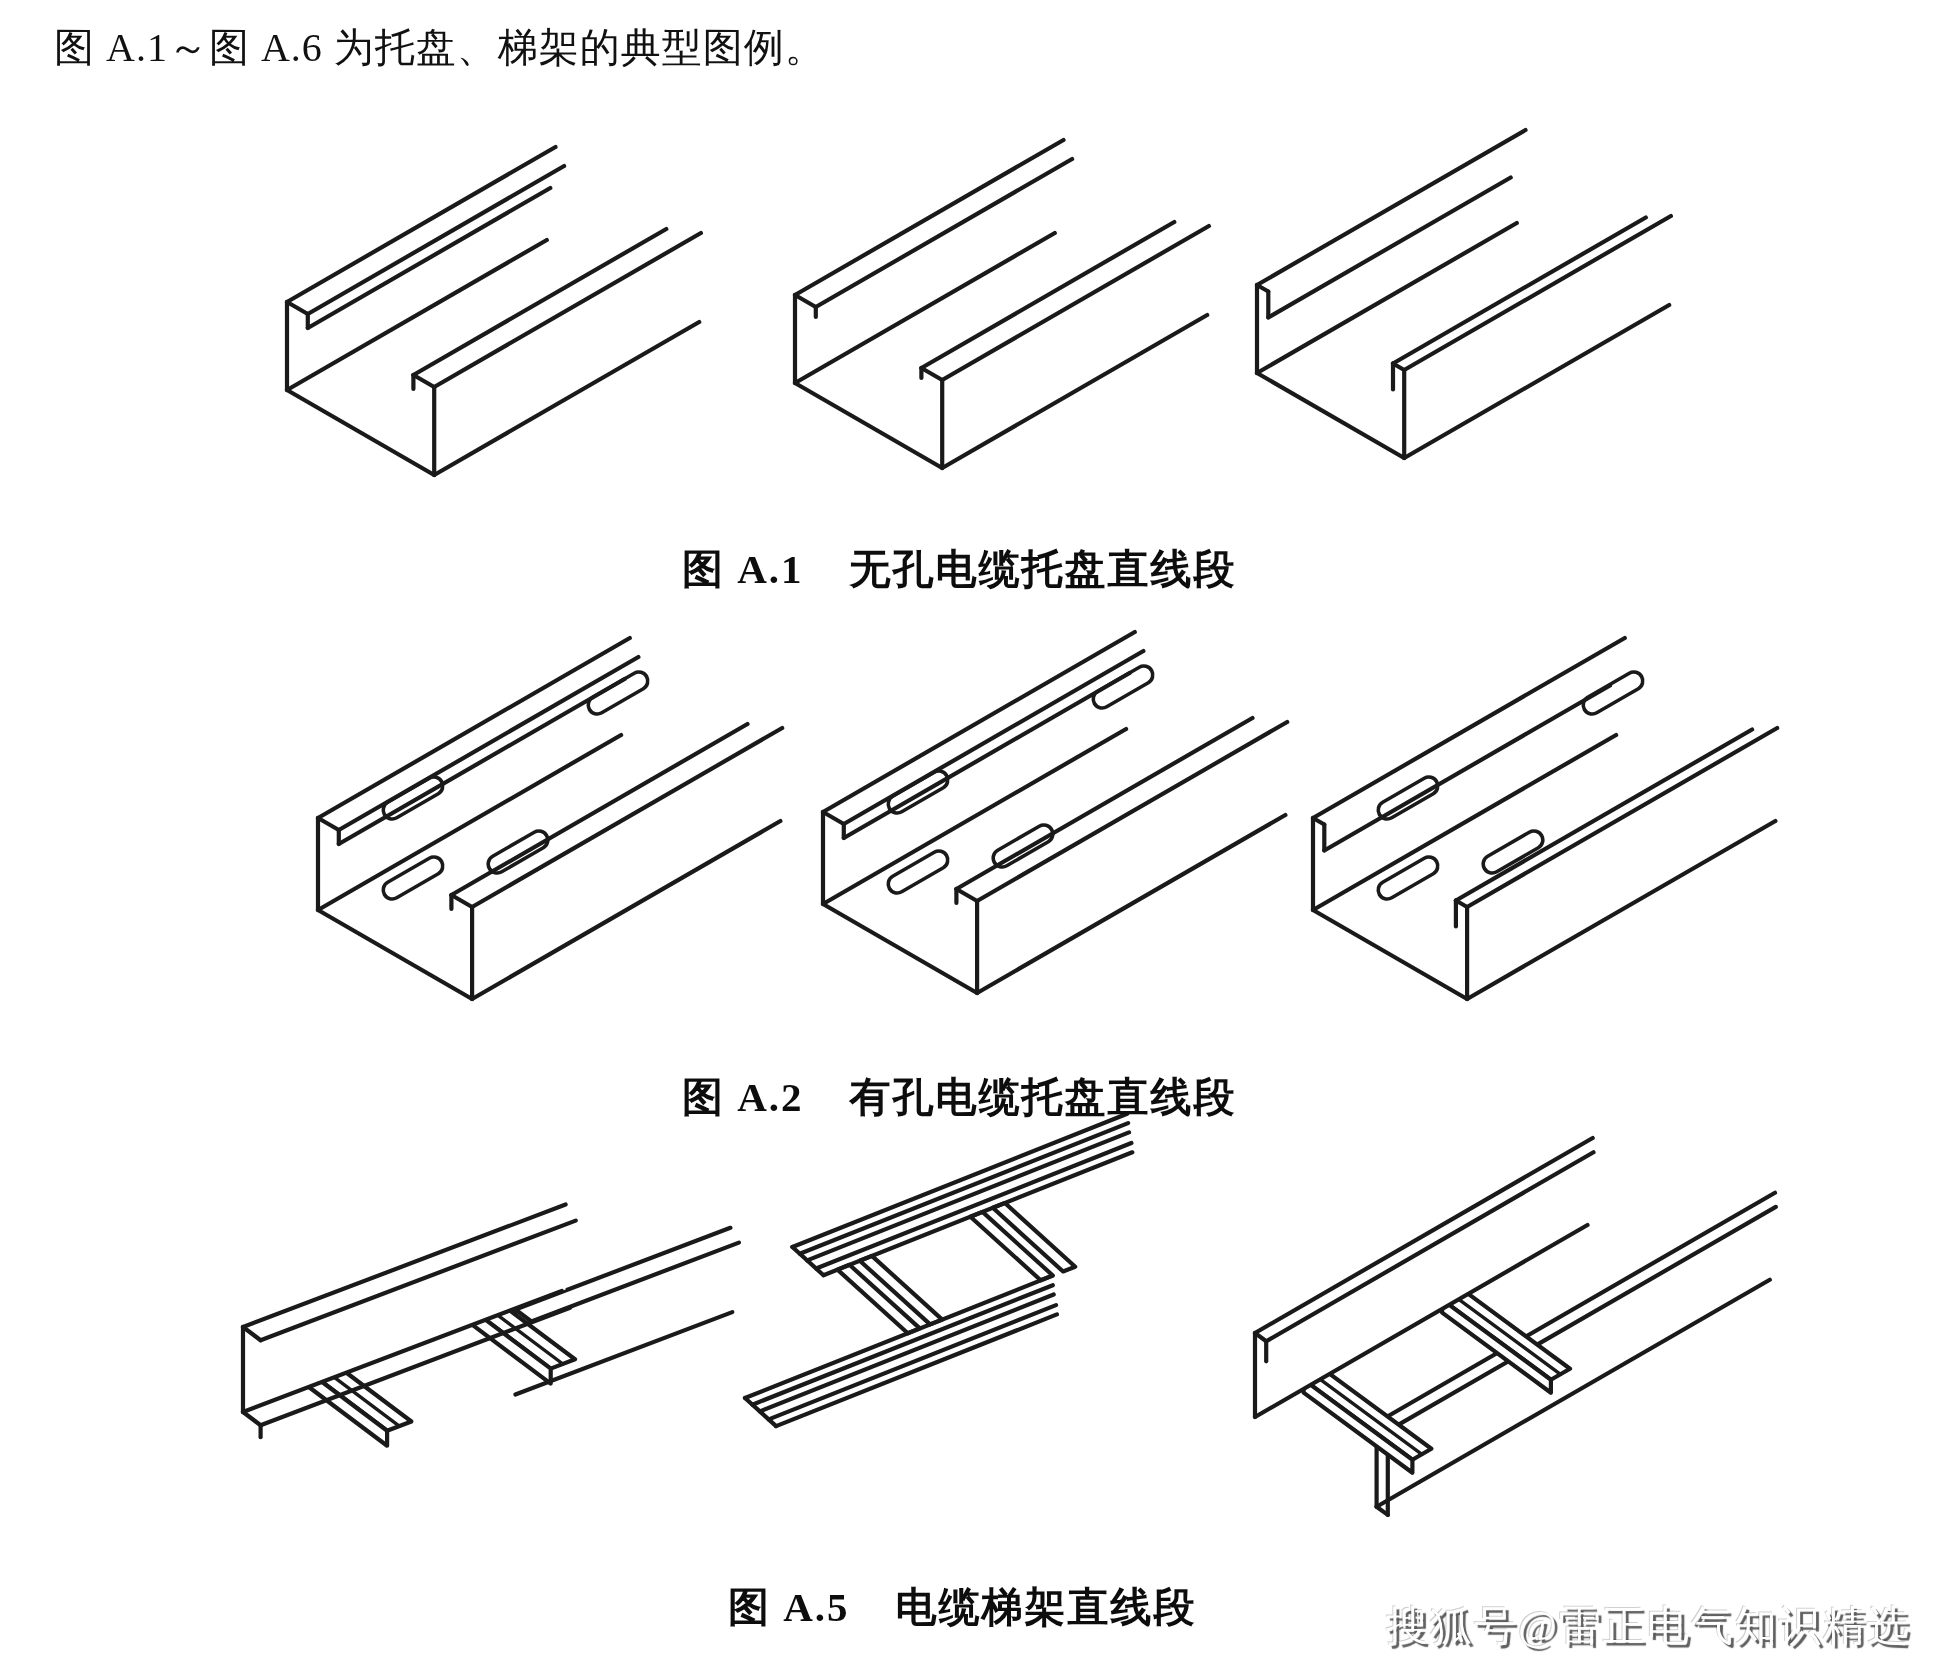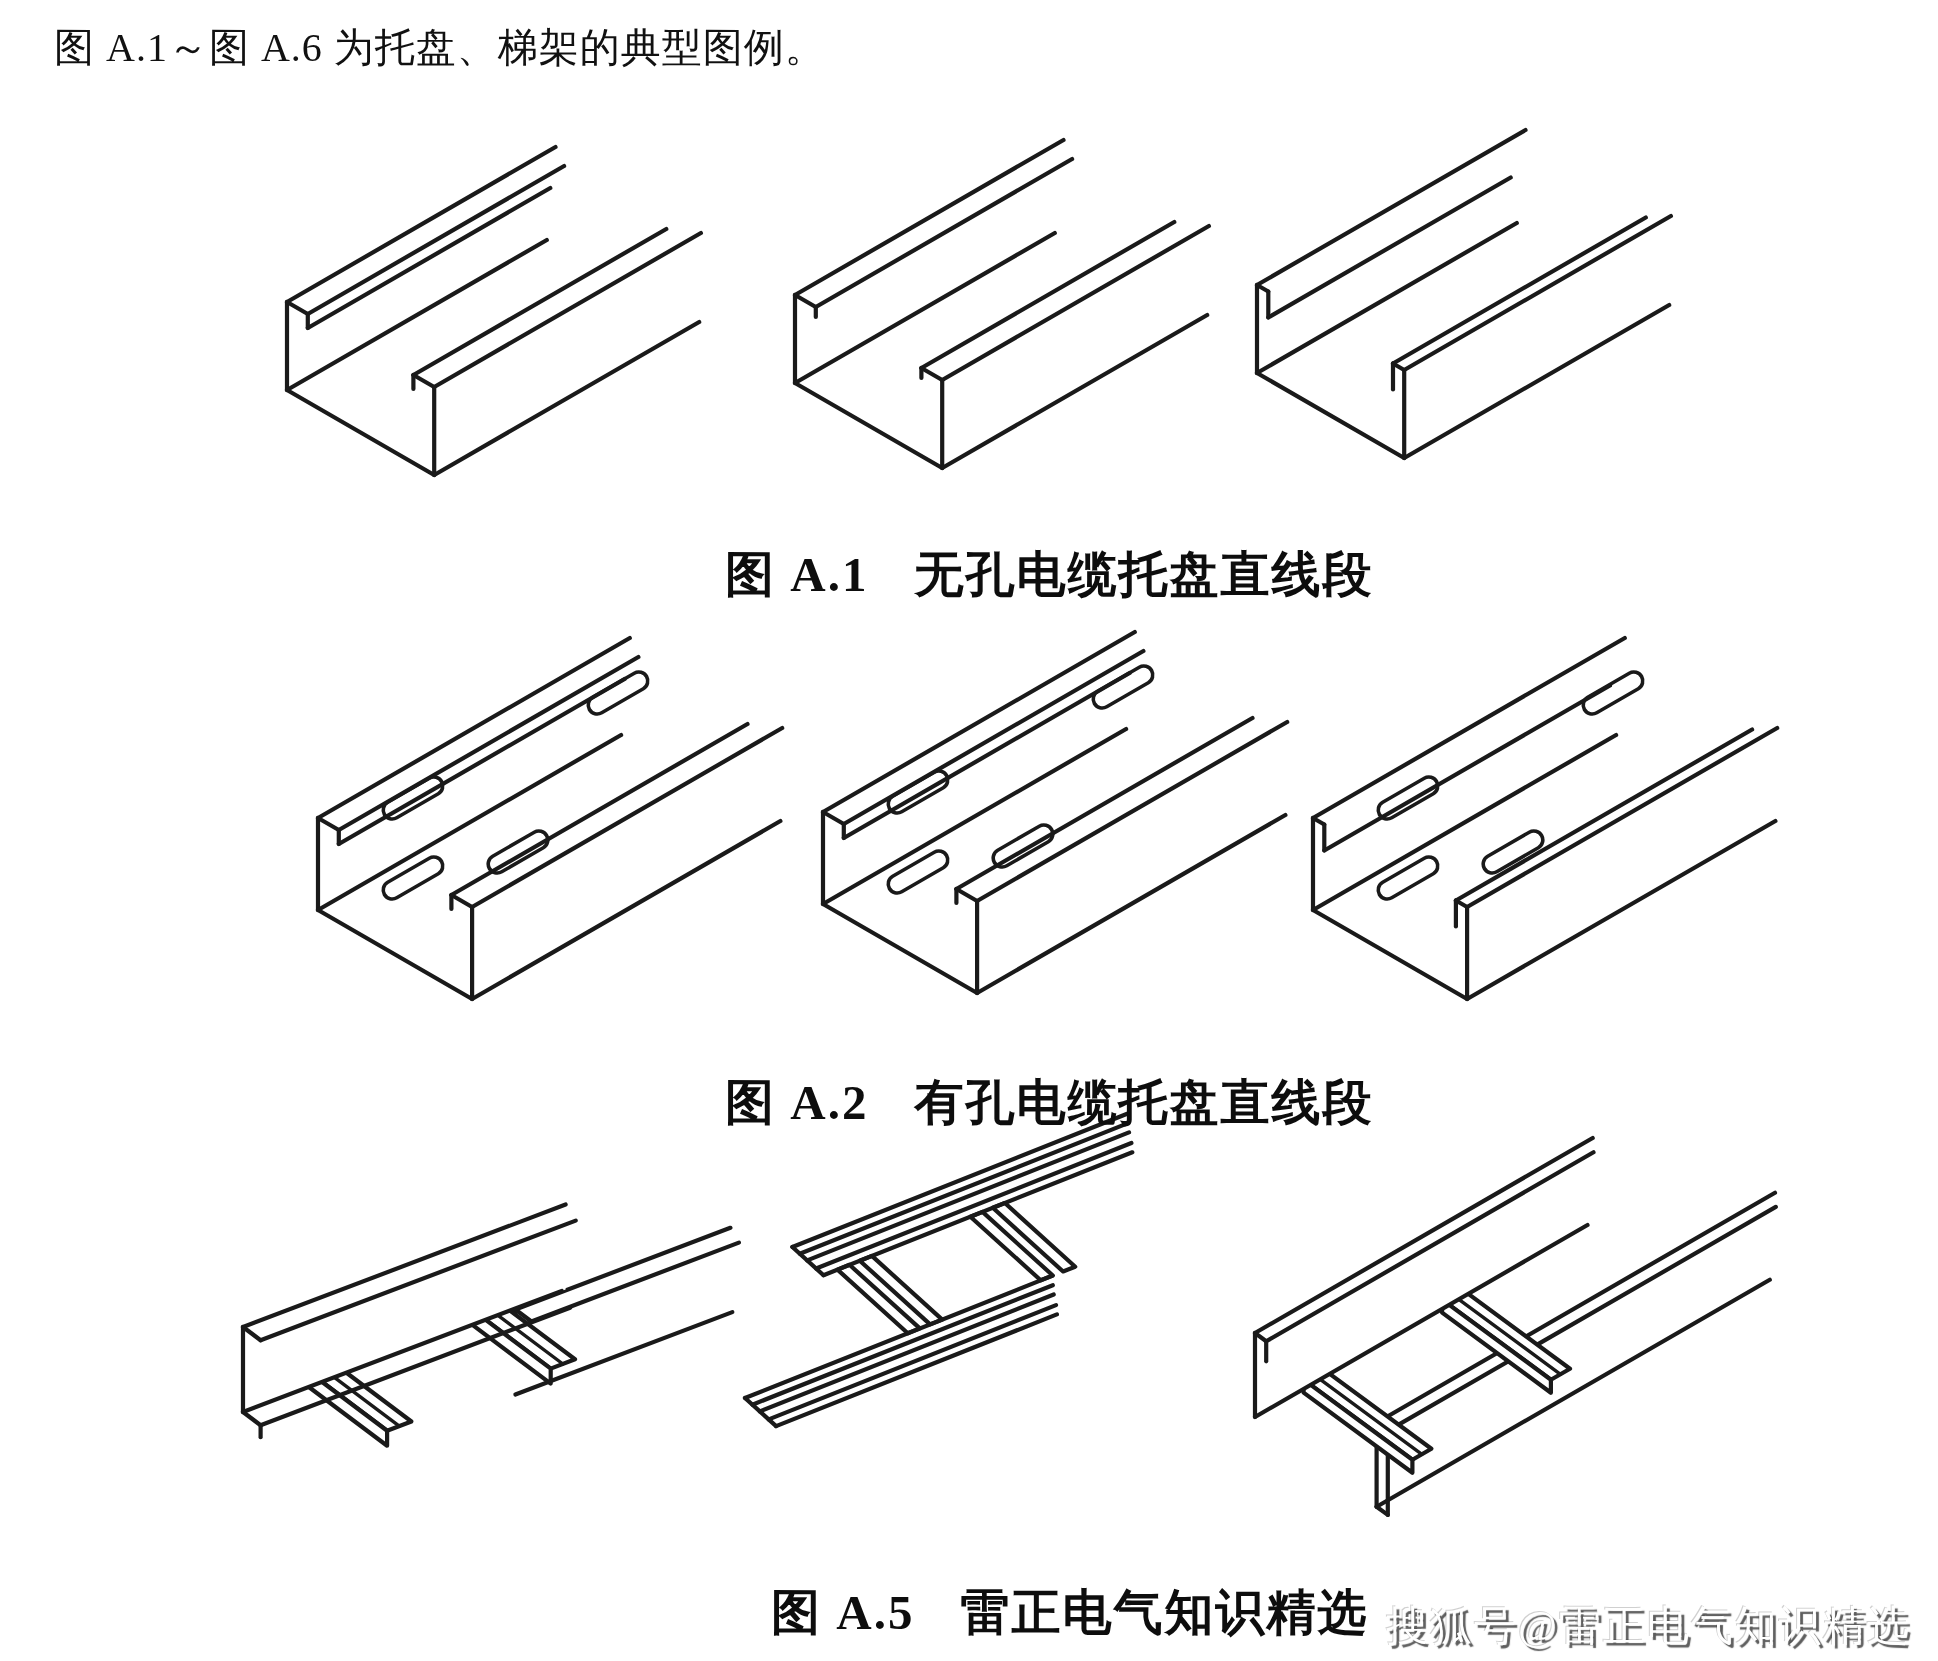--- a/index.html
+++ b/index.html
@@ -7,22 +7,22 @@
     width:1938px;height:1661px;background:#ffffff;position:relative;overflow:hidden;
     font-family:"Liberation Serif","DejaVu Serif",serif;color:#111;
   }
   .page{position:absolute;inset:0;}
   .header-line{
     position:absolute;left:54px;top:20px;font-size:40px;letter-spacing:1px;
     white-space:nowrap;color:#111;
   }
   svg.art{position:absolute;left:0;top:0;}
   .caption{
-    position:absolute;font-size:49px;font-weight:bold;letter-spacing:2px;
-    white-space:nowrap;color:#0d0d0d;margin-left:43px;
+    position:absolute;font-size:41px;font-weight:bold;letter-spacing:2px;
+    white-space:nowrap;color:#0d0d0d;
   }
   .caption .cap-label{margin-right:46px;}
   .cap-a1{left:682px;top:542px;}
   .cap-a2{left:682px;top:1070px;}
   .cap-a5{left:728px;top:1580px;}
   .watermark{
     position:absolute;left:1386px;top:1598px;font-size:42px;font-weight:normal;
     letter-spacing:2px;white-space:nowrap;color:#ffffff;
     text-shadow:3px 3px 1px rgba(40,40,40,0.75), -1px -1px 0 rgba(120,120,120,0.35);
   }
@@ -214,18 +214,18 @@
 
   <div class="caption cap-a1">
     <span class="cap-label">图 A.1</span><span>无孔电缆托盘直线段</span>
   </div>
 
   <div class="caption cap-a2">
     <span class="cap-label">图 A.2</span><span>有孔电缆托盘直线段</span>
   </div>
 
   <div class="caption cap-a5">
-    <span class="cap-label">图 A.5</span><span>雷正电气知识精选</span>
+    <span class="cap-label">图 A.5</span><span>电缆梯架直线段</span>
   </div>
 
   <div class="watermark">搜狐号@雷正电气知识精选</div>
 
 </div>
 
 </body></html>

